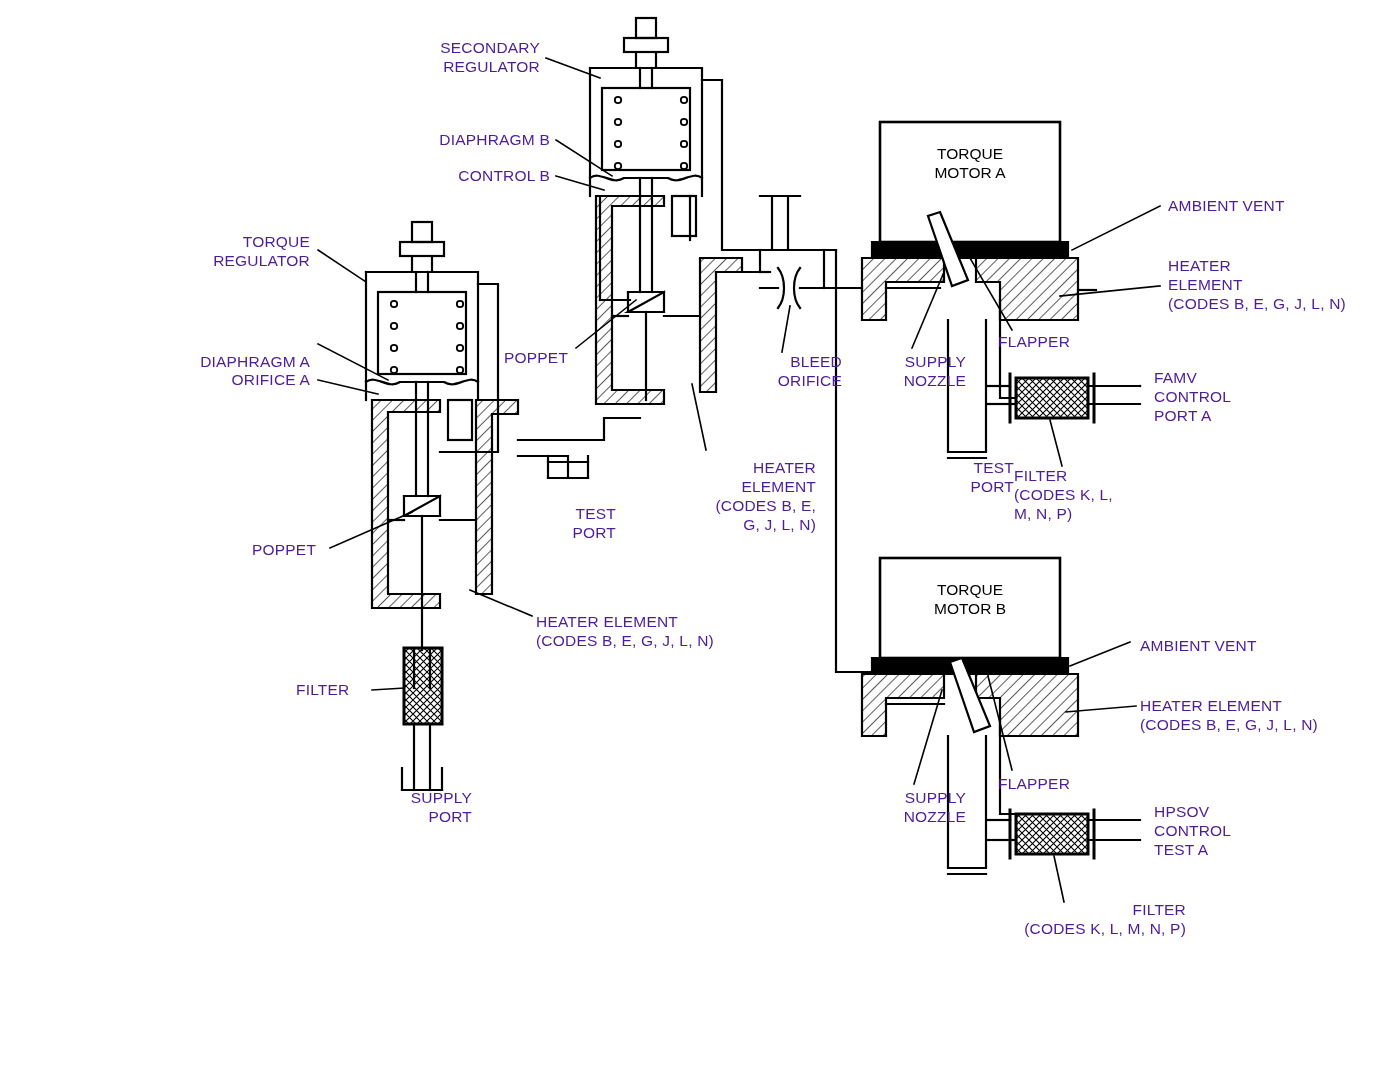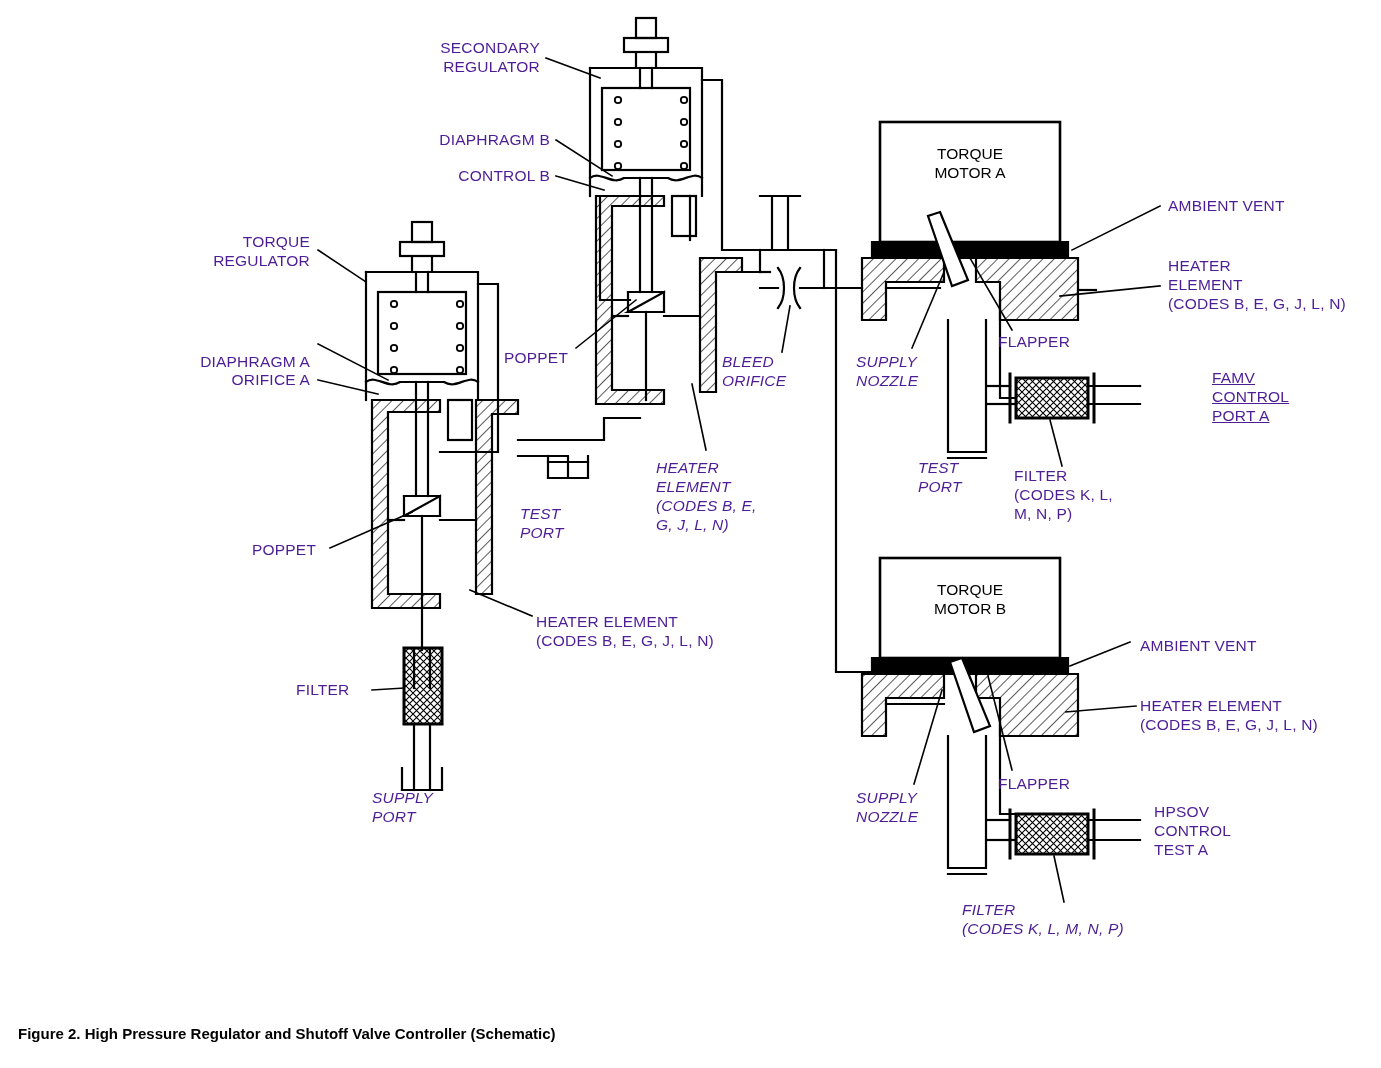--- a/index.html
+++ b/index.html
@@ -26,21 +26,21 @@
     height: 1068px;
   }
   .lbl {
     position: absolute;
     font-size: 15.5px;
     line-height: 19px;
     letter-spacing: 0.2px;
     white-space: pre;
     color: #4c1d95;
   }
-  .lbl.center { text-align: left; font-style: italic; }
+  .lbl.center { text-align: right; }
   .lbl.right  { text-align: right; }
   .caption {
     position: absolute;
     left: 18px;
     top: 1025px;
     font-size: 15px;
     font-weight: bold;
     white-space: pre;
   }
   .boxlabel {
@@ -324,33 +324,32 @@
 
   <div class="lbl" style="left:1168px; top:196px;">AMBIENT VENT</div>
   <div class="lbl" style="left:1168px; top:256px;">HEATER
 ELEMENT
 (CODES B, E, G, J, L, N)</div>
   <div class="lbl" style="left:998px; top:332px;">FLAPPER</div>
   <div class="lbl center" style="left:856px; top:352px; width:110px;">SUPPLY
 NOZZLE</div>
   <div class="lbl center" style="left:918px; top:458px; width:96px;">TEST
 PORT</div>
-  <div class="lbl" style="left:1212px; top:368px;text-decoration:underline;">FAMV
+  <div class="lbl" style="left:1154px; top:368px;">FAMV
 CONTROL
 PORT A</div>
   <div class="lbl" style="left:1014px; top:466px;">FILTER
 (CODES K, L,
 M, N, P)</div>
 
   <div class="lbl" style="left:1140px; top:636px;">AMBIENT VENT</div>
   <div class="lbl" style="left:1140px; top:696px;">HEATER ELEMENT
 (CODES B, E, G, J, L, N)</div>
   <div class="lbl" style="left:998px; top:774px;">FLAPPER</div>
   <div class="lbl center" style="left:856px; top:788px; width:110px;">SUPPLY
 NOZZLE</div>
   <div class="lbl" style="left:1154px; top:802px;">HPSOV
 CONTROL
 TEST A</div>
   <div class="lbl center" style="left:962px; top:900px; width:224px;">FILTER
 (CODES K, L, M, N, P)</div>
 
-  <div class="caption">Figure 2. High Pressure Regulator and Shutoff Valve Controller (Schematic)</div>
 </div>
 
 </body></html>

